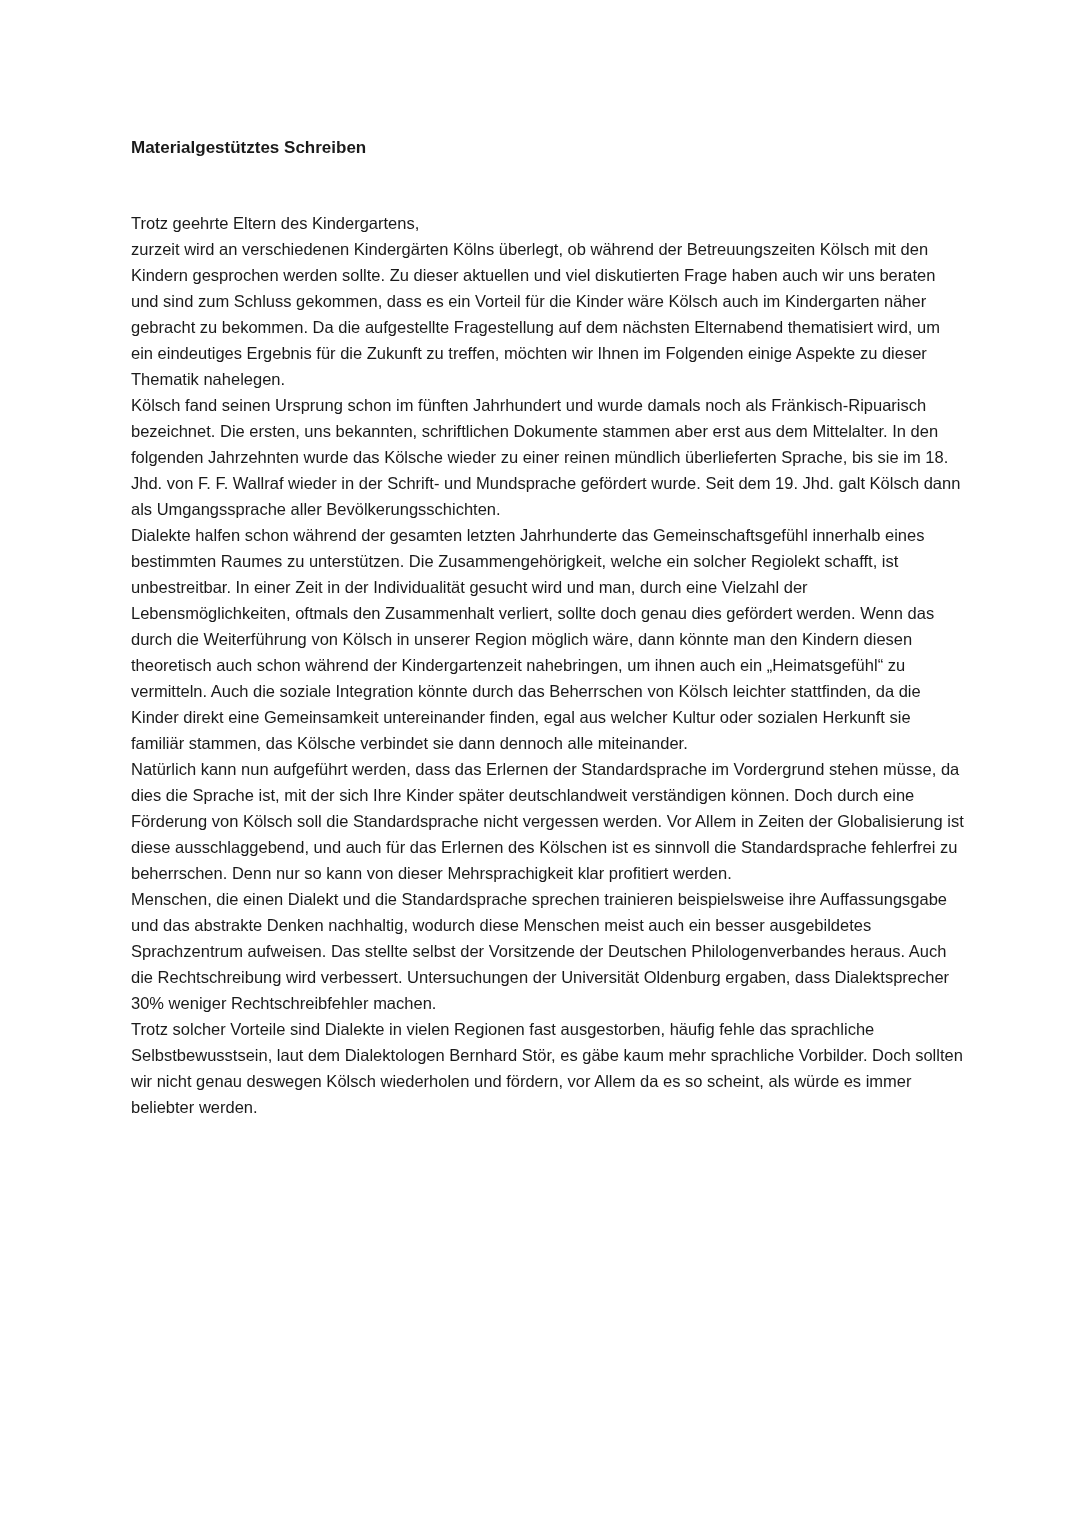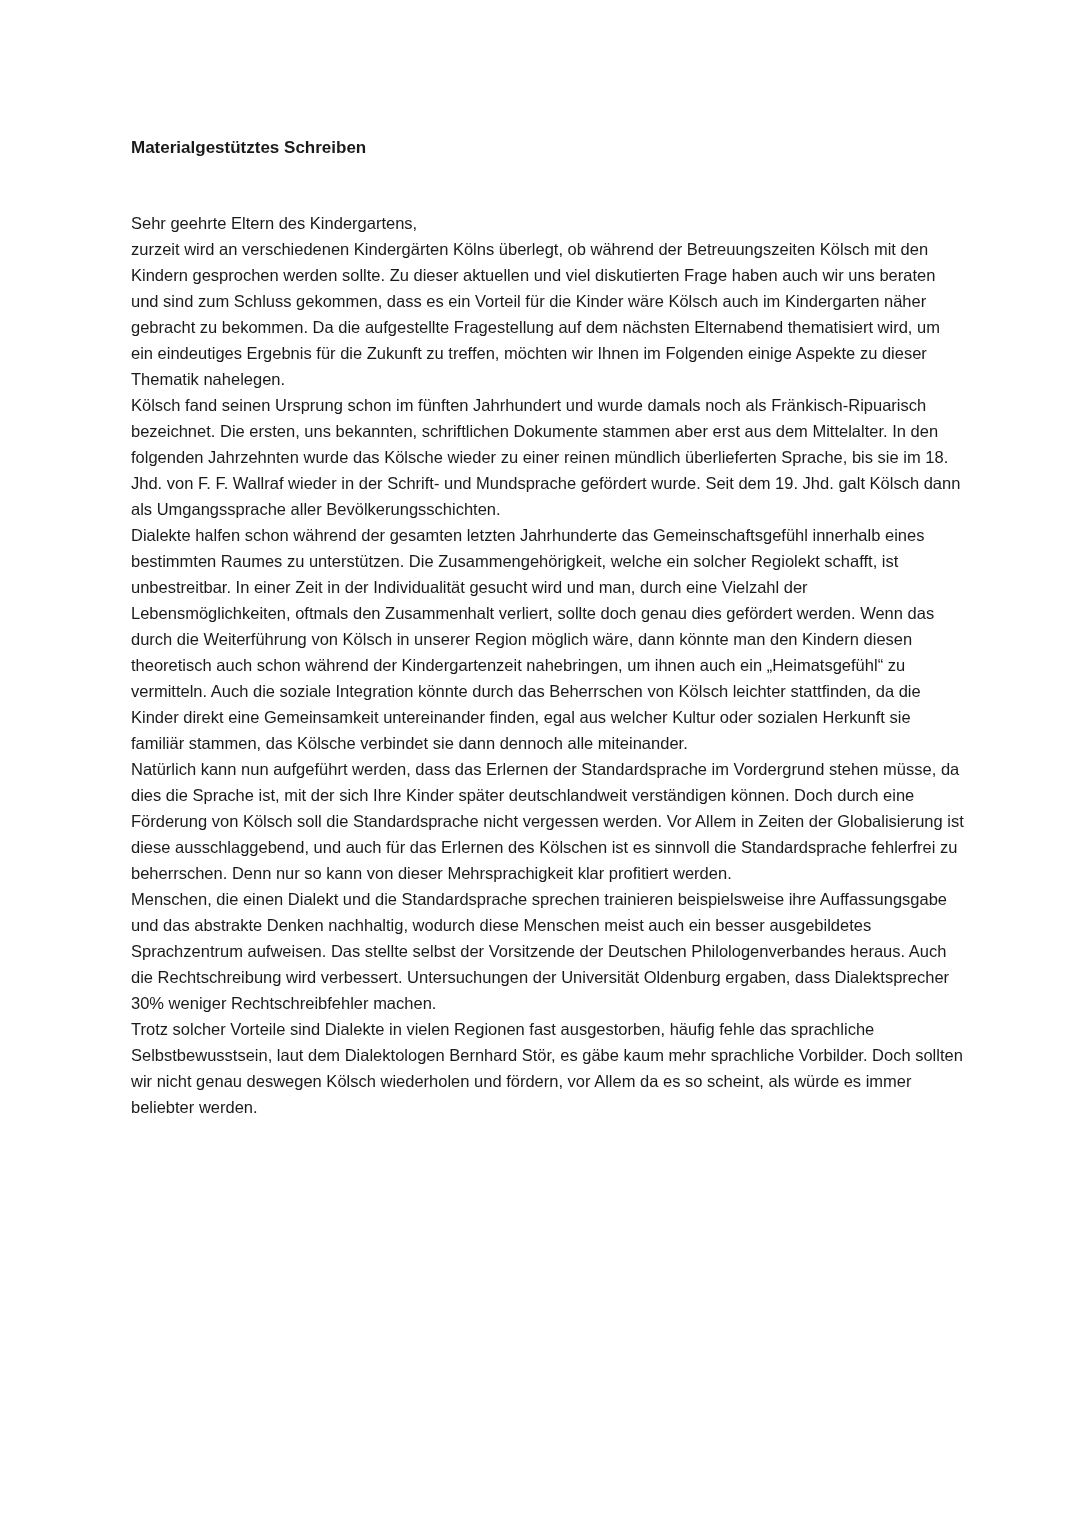--- a/index.html
+++ b/index.html
@@ -35,21 +35,21 @@
   .doc-body p {
     margin: 0;
   }
 </style>
 </head>
 <body>
 
 <div class="page">
   <h1 class="doc-title">Materialgestütztes Schreiben</h1>
   <div class="doc-body" id="doc-body">
-      <p>Sehr geehrte Eltern des Kindergartens,</p>
+      <p>Trotz geehrte Eltern des Kindergartens,</p>
       <p>zurzeit wird an verschiedenen Kindergärten Kölns überlegt, ob während der Betreuungszeiten Kölsch mit den Kindern gesprochen werden sollte. Zu dieser aktuellen und viel diskutierten Frage haben auch wir uns beraten und sind zum Schluss gekommen, dass es ein Vorteil für die Kinder wäre Kölsch auch im Kindergarten näher gebracht zu bekommen. Da die aufgestellte Fragestellung auf dem nächsten Elternabend thematisiert wird, um ein eindeutiges Ergebnis für die Zukunft zu treffen, möchten wir Ihnen im Folgenden einige Aspekte zu dieser Thematik nahelegen.</p>
       <p>Kölsch fand seinen Ursprung schon im fünften Jahrhundert und wurde damals noch als Fränkisch-Ripuarisch bezeichnet. Die ersten, uns bekannten, schriftlichen Dokumente stammen aber erst aus dem Mittelalter. In den folgenden Jahrzehnten wurde das Kölsche wieder zu einer reinen mündlich überlieferten Sprache, bis sie im 18. Jhd. von F. F. Wallraf wieder in der Schrift- und Mundsprache gefördert wurde. Seit dem 19. Jhd. galt Kölsch dann als Umgangssprache aller Bevölkerungsschichten.</p>
       <p>Dialekte halfen schon während der gesamten letzten Jahrhunderte das Gemeinschaftsgefühl innerhalb eines bestimmten Raumes zu unterstützen. Die Zusammengehörigkeit, welche ein solcher Regiolekt schafft, ist unbestreitbar. In einer Zeit in der Individualität gesucht wird und man, durch eine Vielzahl der Lebensmöglichkeiten, oftmals den Zusammenhalt verliert, sollte doch genau dies gefördert werden. Wenn das durch die Weiterführung von Kölsch in unserer Region möglich wäre, dann könnte man den Kindern diesen theoretisch auch schon während der Kindergartenzeit nahebringen, um ihnen auch ein „Heimatsgefühl“ zu vermitteln. Auch die soziale Integration könnte durch das Beherrschen von Kölsch leichter stattfinden, da die Kinder direkt eine Gemeinsamkeit untereinander finden, egal aus welcher Kultur oder sozialen Herkunft sie familiär stammen, das Kölsche verbindet sie dann dennoch alle miteinander.</p>
       <p>Natürlich kann nun aufgeführt werden, dass das Erlernen der Standardsprache im Vordergrund stehen müsse, da dies die Sprache ist, mit der sich Ihre Kinder später deutschlandweit verständigen können. Doch durch eine Förderung von Kölsch soll die Standardsprache nicht vergessen werden. Vor Allem in Zeiten der Globalisierung ist diese ausschlaggebend, und auch für das Erlernen des Kölschen ist es sinnvoll die Standardsprache fehlerfrei zu beherrschen. Denn nur so kann von dieser Mehrsprachigkeit klar profitiert werden.</p>
       <p>Menschen, die einen Dialekt und die Standardsprache sprechen trainieren beispielsweise ihre Auffassungsgabe und das abstrakte Denken nachhaltig, wodurch diese Menschen meist auch ein besser ausgebildetes Sprachzentrum aufweisen. Das stellte selbst der Vorsitzende der Deutschen Philologenverbandes heraus. Auch die Rechtschreibung wird verbessert. Untersuchungen der Universität Oldenburg ergaben, dass Dialektsprecher 30% weniger Rechtschreibfehler machen.</p>
       <p>Trotz solcher Vorteile sind Dialekte in vielen Regionen fast ausgestorben, häufig fehle das sprachliche Selbstbewusstsein, laut dem Dialektologen Bernhard Stör, es gäbe kaum mehr sprachliche Vorbilder. Doch sollten wir nicht genau deswegen Kölsch wiederholen und fördern, vor Allem da es so scheint, als würde es immer beliebter werden.</p>
     </div>
 </div>
 
 </body></html>

